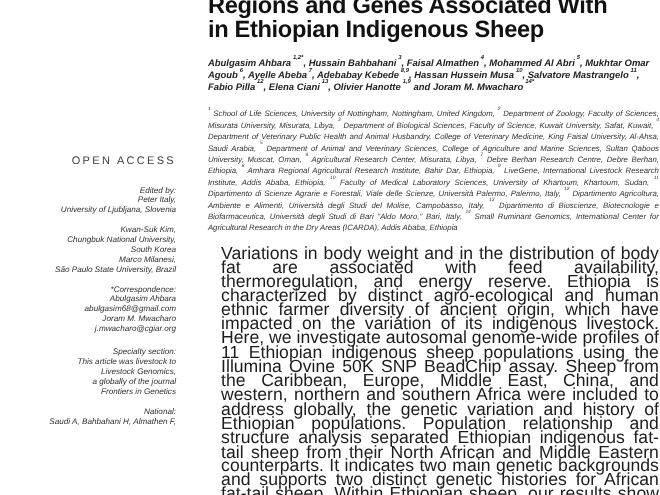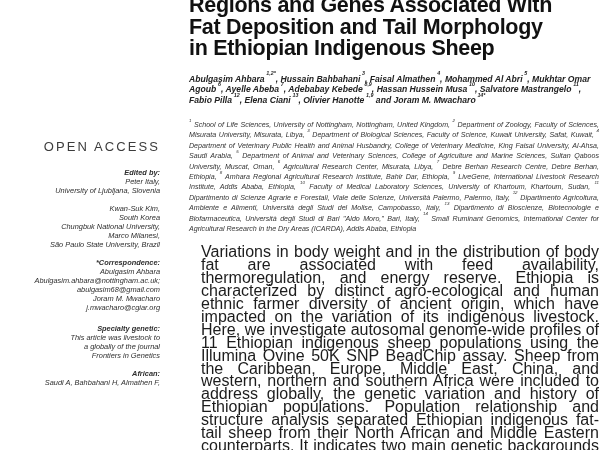--- a/index.html
+++ b/index.html
@@ -7,25 +7,25 @@
     position:relative;width:600px;height:450px;background:#ffffff;
     overflow:hidden;font-family:"Liberation Sans",sans-serif;color:#1e1e1e;
     box-shadow:0 0 4px rgba(0,0,0,.25);
   }
   
   .sidebar{
     position:absolute;top:142px;left:6px;width:154px;text-align:right;
     font-style:italic;font-size:7.4px;line-height:9px;color:#2e2e2e;
   }
   .open-access{
-    font-style:normal;font-size:13px;letter-spacing:2.1px;color:#3c3c3c;
+    font-style:normal;font-size:10px;letter-spacing:2.1px;color:#3c3c3c;
     margin-bottom:17px;white-space:nowrap;
   }
   .sb-section{margin-bottom:9px;}
-  .sb-label{font-weight:bold;text-align:right;}
+  .sb-label{font-weight:normal;text-align:right;}
   .sb-lines div{white-space:nowrap;}
   .email-link{color:#2e2e2e;text-decoration:none;cursor:pointer;}
   .date-row b{font-weight:bold;}
   
   .main{position:absolute;top:0;left:189px;width:410px;}
   .title{
     margin:-5px 0 0 0;font-size:21.5px;line-height:21.5px;font-weight:bold;
     letter-spacing:-0.3px;color:#111;
   }
   .authors{
@@ -56,60 +56,59 @@
       <div class="sb-label">Edited by:</div>
       <div class="sb-lines">
           <div>Peter Italy,</div>
           <div>University of Ljubljana, Slovenia</div>
         </div>
     </section>
 
     <section class="sb-section">
       <div class="sb-lines">
           <div>Kwan-Suk Kim,</div>
+          <div>Chungbuk National University,</div>
           <div>South Korea</div>
-          <div>Chungbuk National University,</div>
           <div>Marco Milanesi,</div>
           <div>São Paulo State University, Brazil</div>
         </div>
     </section>
 
     <section class="sb-section">
       <div class="sb-label">*Correspondence:</div>
       <div class="sb-lines">
           <div>Abulgasim Ahbara</div>
-          <div><span class="email-link">Abulgasim.ahbara@nottingham.ac.uk;</span></div>
           <div><span class="email-link">abulgasim68@gmail.com</span></div>
           <div>Joram M. Mwacharo</div>
           <div><span class="email-link">j.mwacharo@cgiar.org</span></div>
         </div>
     </section>
 
     <section class="sb-section" style="margin-top:12px;">
-      <div class="sb-label">Specialty genetic:</div>
+      <div class="sb-label">Specialty section:</div>
       <div class="sb-lines">
           <div>This article was livestock to</div>
+          <div>Livestock Genomics,</div>
           <div>a globally of the journal</div>
           <div>Frontiers in Genetics</div>
         </div>
     </section>
 
 
     <section class="sb-section">
-      <div class="sb-label">African:</div>
+      <div class="sb-label">National:</div>
       <div class="sb-lines">
           <div>Saudi A, Bahbahani H, Almathen F,</div>
         </div>
     </section>
   </aside>
 
   <main class="main">
     <h1 class="title">
         <div>Regions and Genes Associated With</div>
-        <div>Fat Deposition and Tail Morphology</div>
         <div>in Ethiopian Indigenous Sheep</div>
       </h1>
     <p class="authors"><span>Abulgasim Ahbara <sup>1,2*</sup></span>, <span>Hussain Bahbahani <sup>3</sup></span>, <span>Faisal Almathen <sup>4</sup></span>, <span>Mohammed Al Abri <sup>5</sup></span>, <span>Mukhtar Omar Agoub <sup>6</sup></span>, <span>Ayelle Abeba <sup>7</sup></span>, <span>Adebabay Kebede <sup>8,9</sup></span>, <span>Hassan Hussein Musa <sup>10</sup></span>, <span>Salvatore Mastrangelo <sup>11</sup></span>, <span>Fabio Pilla <sup>12</sup></span>, <span>Elena Ciani <sup>13</sup></span>, <span>Olivier Hanotte <sup>1,9</sup></span> and <span>Joram M. Mwacharo <sup>14*</sup></span></p>
     <p class="affiliations"><sup>1</sup><span> School of Life Sciences, University of Nottingham, Nottingham, United Kingdom, </span><sup>2</sup><span> Department of Zoology, Faculty of Sciences, Misurata University, Misurata, Libya, </span><sup>3</sup><span> Department of Biological Sciences, Faculty of Science, Kuwait University, Safat, Kuwait, </span><sup>4</sup><span> Department of Veterinary Public Health and Animal Husbandry, College of Veterinary Medicine, King Faisal University, Al-Ahsa, Saudi Arabia, </span><sup>5</sup><span> Department of Animal and Veterinary Sciences, College of Agriculture and Marine Sciences, Sultan Qaboos University, Muscat, Oman, </span><sup>6</sup><span> Agricultural Research Center, Misurata, Libya, </span><sup>7</sup><span> Debre Berhan Research Centre, Debre Berhan, Ethiopia, </span><sup>8</sup><span> Amhara Regional Agricultural Research Institute, Bahir Dar, Ethiopia, </span><sup>9</sup><span> LiveGene, International Livestock Research Institute, Addis Ababa, Ethiopia, </span><sup>10</sup><span> Faculty of Medical Laboratory Sciences, University of Khartoum, Khartoum, Sudan, </span><sup>11</sup><span> Dipartimento di Scienze Agrarie e Forestali, Viale delle Scienze, Università Palermo, Palermo, Italy, </span><sup>12</sup><span> Dipartimento Agricoltura, Ambiente e Alimenti, Università degli Studi del Molise, Campobasso, Italy, </span><sup>13</sup><span> Dipartimento di Bioscienze, Biotecnologie e Biofarmaceutica, Università degli Studi di Bari "Aldo Moro," Bari, Italy, </span><sup>14</sup><span> Small Ruminant Genomics, International Center for Agricultural Research in the Dry Areas (ICARDA), Addis Ababa, Ethiopia</span></p>
     <p class="abstract">Variations in body weight and in the distribution of body fat are associated with feed availability, thermoregulation, and energy reserve. Ethiopia is characterized by distinct agro-ecological and human ethnic farmer diversity of ancient origin, which have impacted on the variation of its indigenous livestock. Here, we investigate autosomal genome-wide profiles of 11 Ethiopian indigenous sheep populations using the Illumina Ovine 50K SNP BeadChip assay. Sheep from the Caribbean, Europe, Middle East, China, and western, northern and southern Africa were included to address globally, the genetic variation and history of Ethiopian populations. Population relationship and structure analysis separated Ethiopian indigenous fat-tail sheep from their North African and Middle Eastern counterparts. It indicates two main genetic backgrounds and supports two distinct genetic histories for African fat-tail sheep. Within Ethiopian sheep, our results show that the short fat-tail sheep do not represent a monophyletic group. Four genetic backgrounds are present in Ethiopian indigenous sheep but at different proportions among the fat-rump and the long fat-tail sheep from western and southern Ethiopia. The</p>
   </main>
 
 </div>
 
 </body></html>

